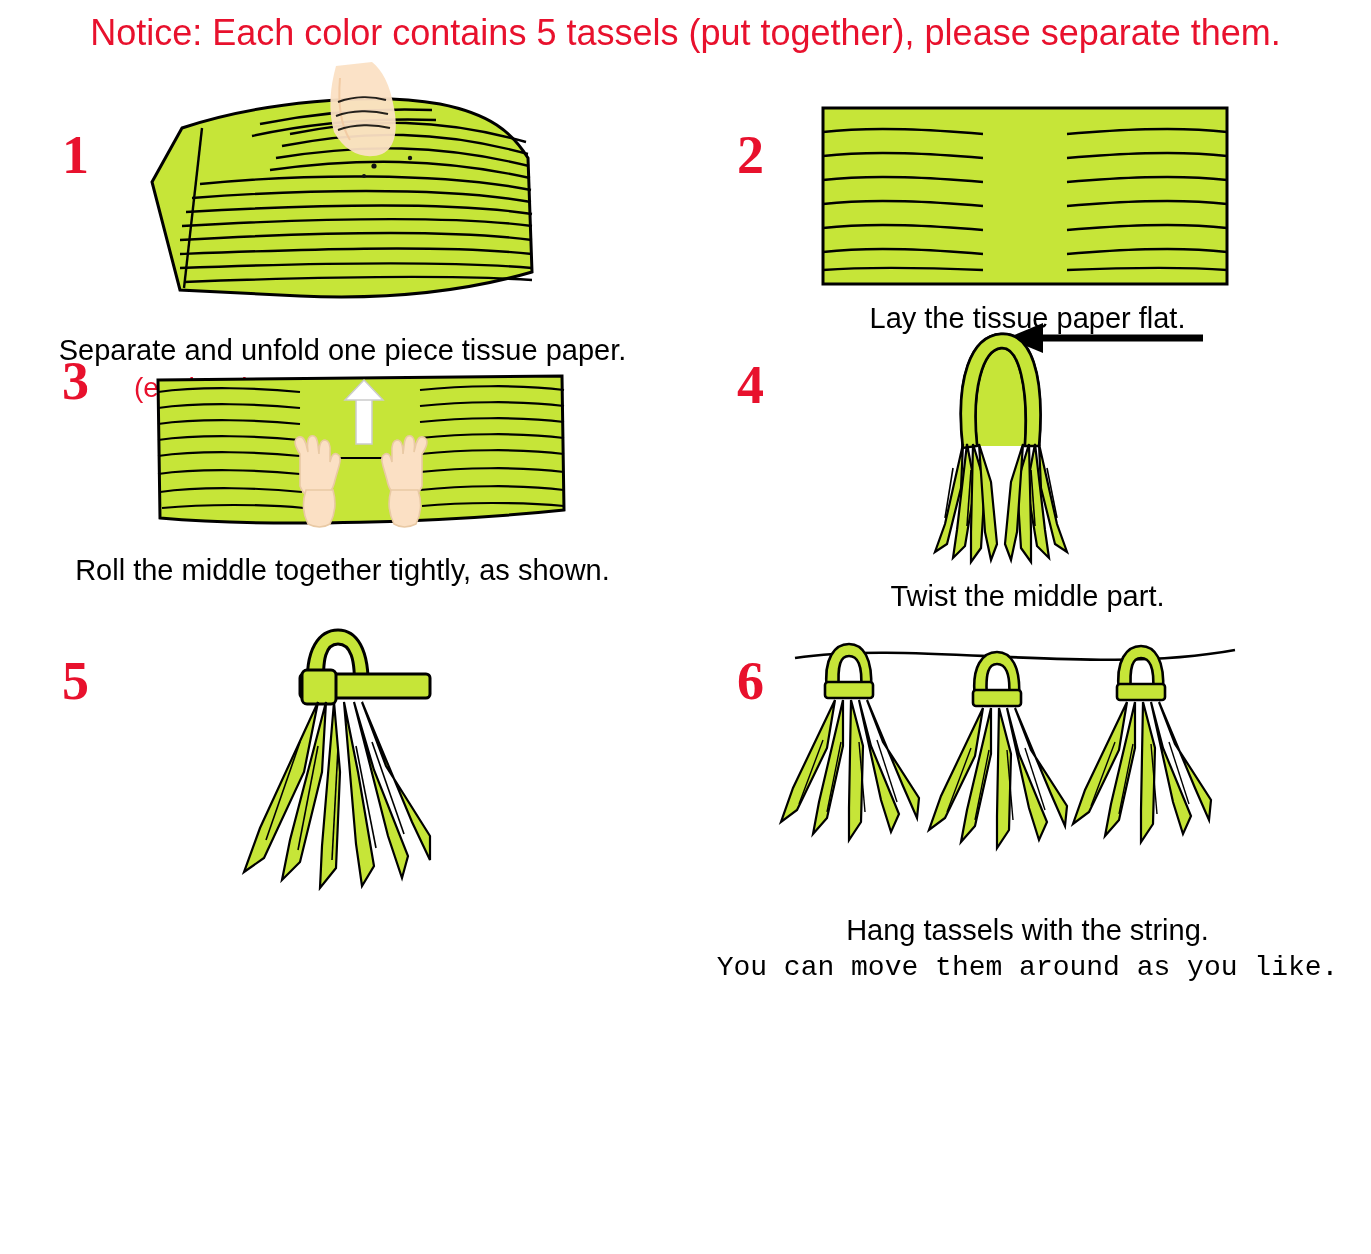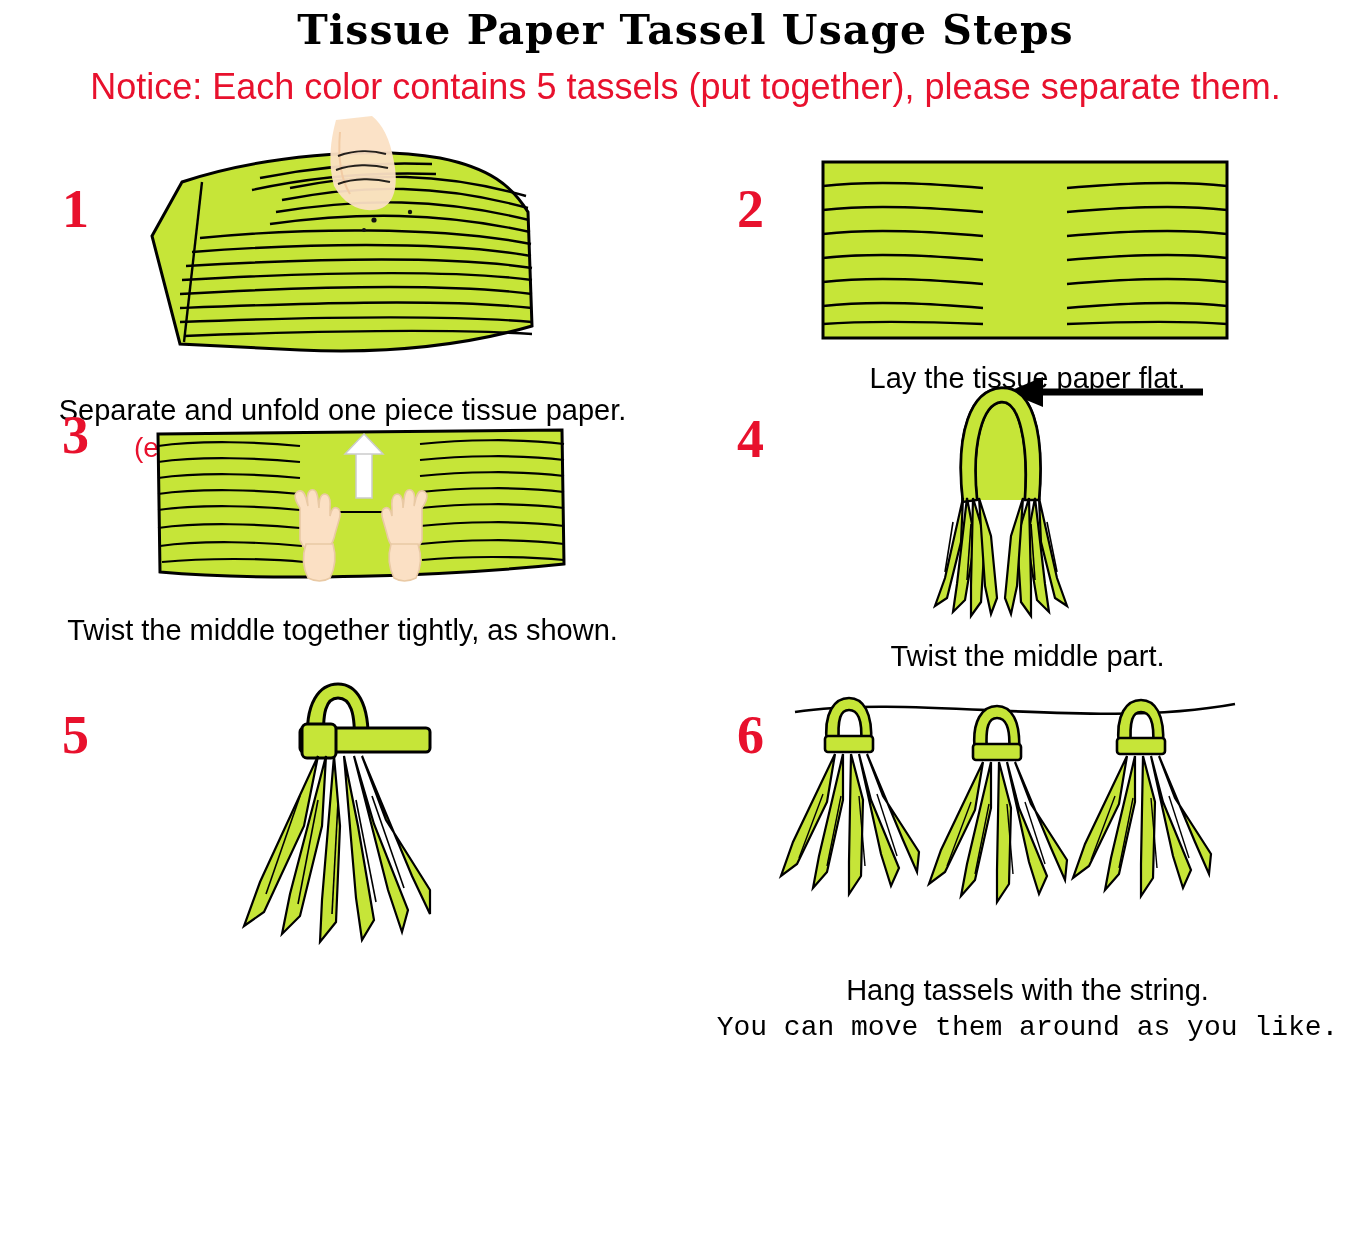--- a/index.html
+++ b/index.html
@@ -57,40 +57,39 @@
     line-height: 1;
   }
   .art {
     display: block;
     margin: 0 auto;
   }
   .caption {
     text-align: center;
     font-size: 29px;
     line-height: 1.25;
-    margin-top: 6px;
+    margin-top: 0;
   }
   .caption .sub {
     display: block;
     color: #e8112d;
     font-size: 28px;
     margin-top: 2px;
   }
   .r1 .cell { height: 300px; }
   .r1cap { height: 92px; }
   .r2 .cell { height: 250px; }
   .r2cap { height: 52px; }
   .r3 .cell { height: 320px; }
 </style>
 </head>
 <body>
 
 <div class="page">
 
-  <div class="title">Tissue Paper Tassel Usage Steps</div>
   <div class="notice">Notice:  Each color contains 5 tassels (put together), please separate them.</div>
 
   <div class="grid">
 
     <div class="row r1">
 
       <div class="cell">
         <div class="stepnum" style="left:62px; top:66px;">1</div>
         <svg class="art" width="430" height="270" viewBox="0 0 430 270" style="margin-left:140px;">
           <g stroke="#000" stroke-width="2.4" fill="none">
@@ -197,21 +196,21 @@
           <g fill="#fbe0c4" stroke="#e9c9a4" stroke-width="1.6">
             <path d="M150,92 q-8,-12 -3,-16 q6,-4 9,6 l2,8 q-2,-14 3,-16 q6,-2 7,10 l1,8 q0,-14 6,-14 q6,1 5,13 l0,9 q2,-10 7,-8 q5,2 2,12 l-4,14 q-3,16 -16,18 q-14,2 -19,-12 Z"></path>
             <path d="M272,92 q8,-12 3,-16 q-6,-4 -9,6 l-2,8 q2,-14 -3,-16 q-6,-2 -7,10 l-1,8 q0,-14 -6,-14 q-6,1 -5,13 l0,9 q-2,-10 -7,-8 q-5,2 -2,12 l4,14 q3,16 16,18 q14,2 19,-12 Z"></path>
           </g>
           <g fill="#fbe0c4" stroke="#e9c9a4" stroke-width="1.6">
             <path d="M156,128 q-6,18 2,34 q12,6 22,0 q8,-16 3,-34 Z"></path>
             <path d="M268,128 q6,18 -2,34 q-12,6 -22,0 q-8,-16 -3,-34 Z"></path>
           </g>
         </svg>
         <div class="caption r2cap">
-          <span>Twist the middle together tightly, as shown.</span>
+          <span>Roll the middle together tightly, as shown.</span>
         </div>
       </div>
 
       <div class="cell">
         <div class="stepnum" style="left:52px; top:-4px;">4</div>
         <svg class="art" width="420" height="260" viewBox="0 0 420 260" style="margin-left:110px; margin-top:-44px;">
 
           <g>
             <path d="M240,20 L408,20" stroke="#000" stroke-width="7" fill="none"></path>
             <path d="M212,20 L248,5 L248,35 Z" fill="#000"></path>

